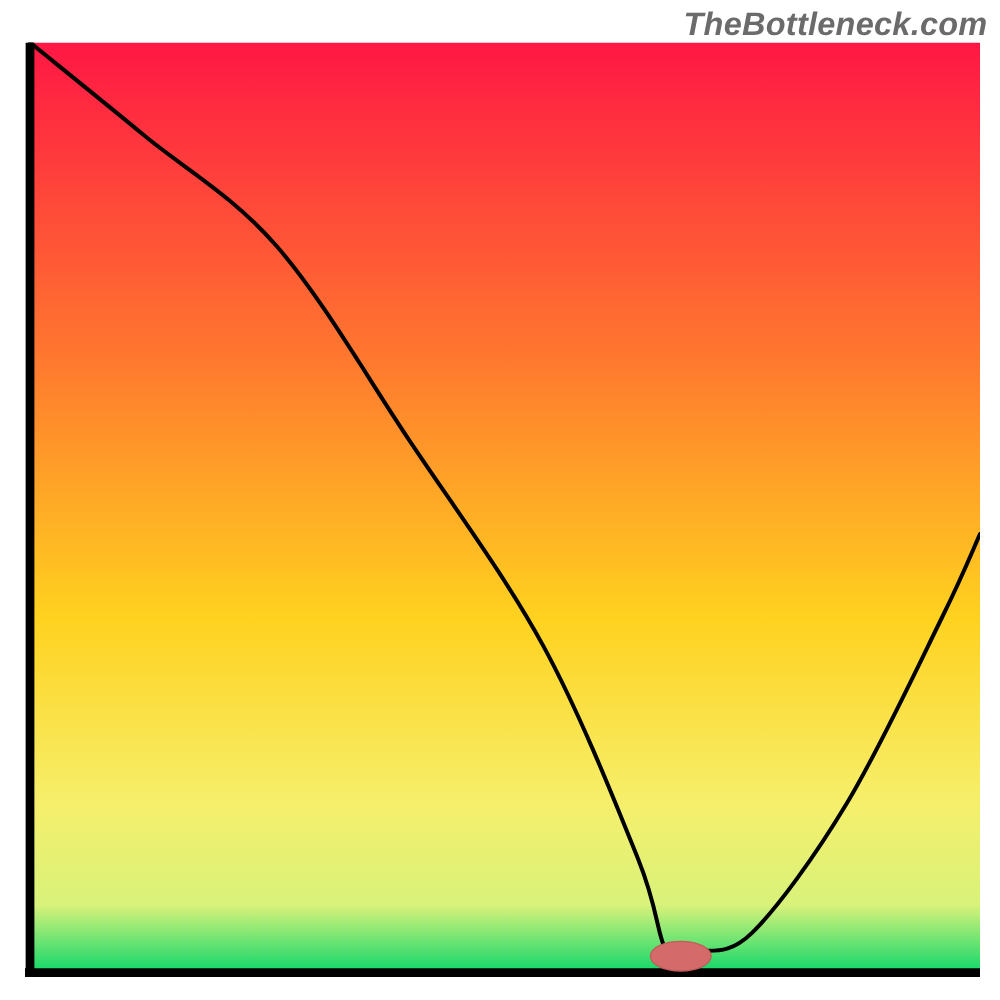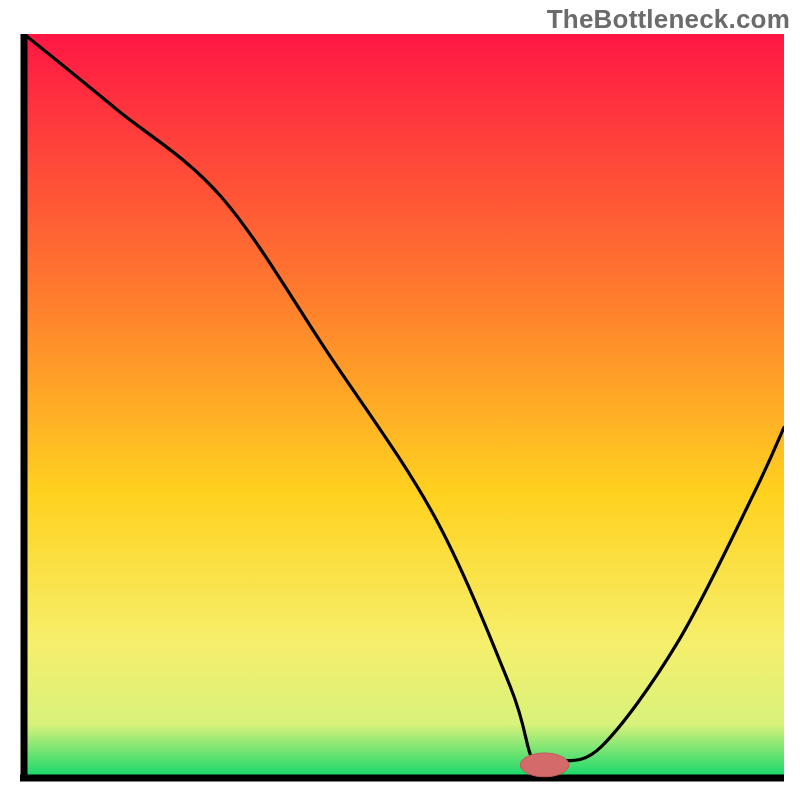--- a/index.html
+++ b/index.html
@@ -8,20 +8,21 @@
     width: 800px;
     height: 800px;
     overflow: hidden;
     background: #fff;
     font-family: Arial, Helvetica, sans-serif;
   }
   .wrap {
     position: relative;
     width: 800px;
     height: 720px;
+    font-style: italic;
   }
   .watermark {
     position: absolute;
     top: 4px;
     right: 10px;
     font-size: 26px;
     font-weight: 600;
     color: #6b6b6b;
     letter-spacing: 0.2px;
     user-select: none;

